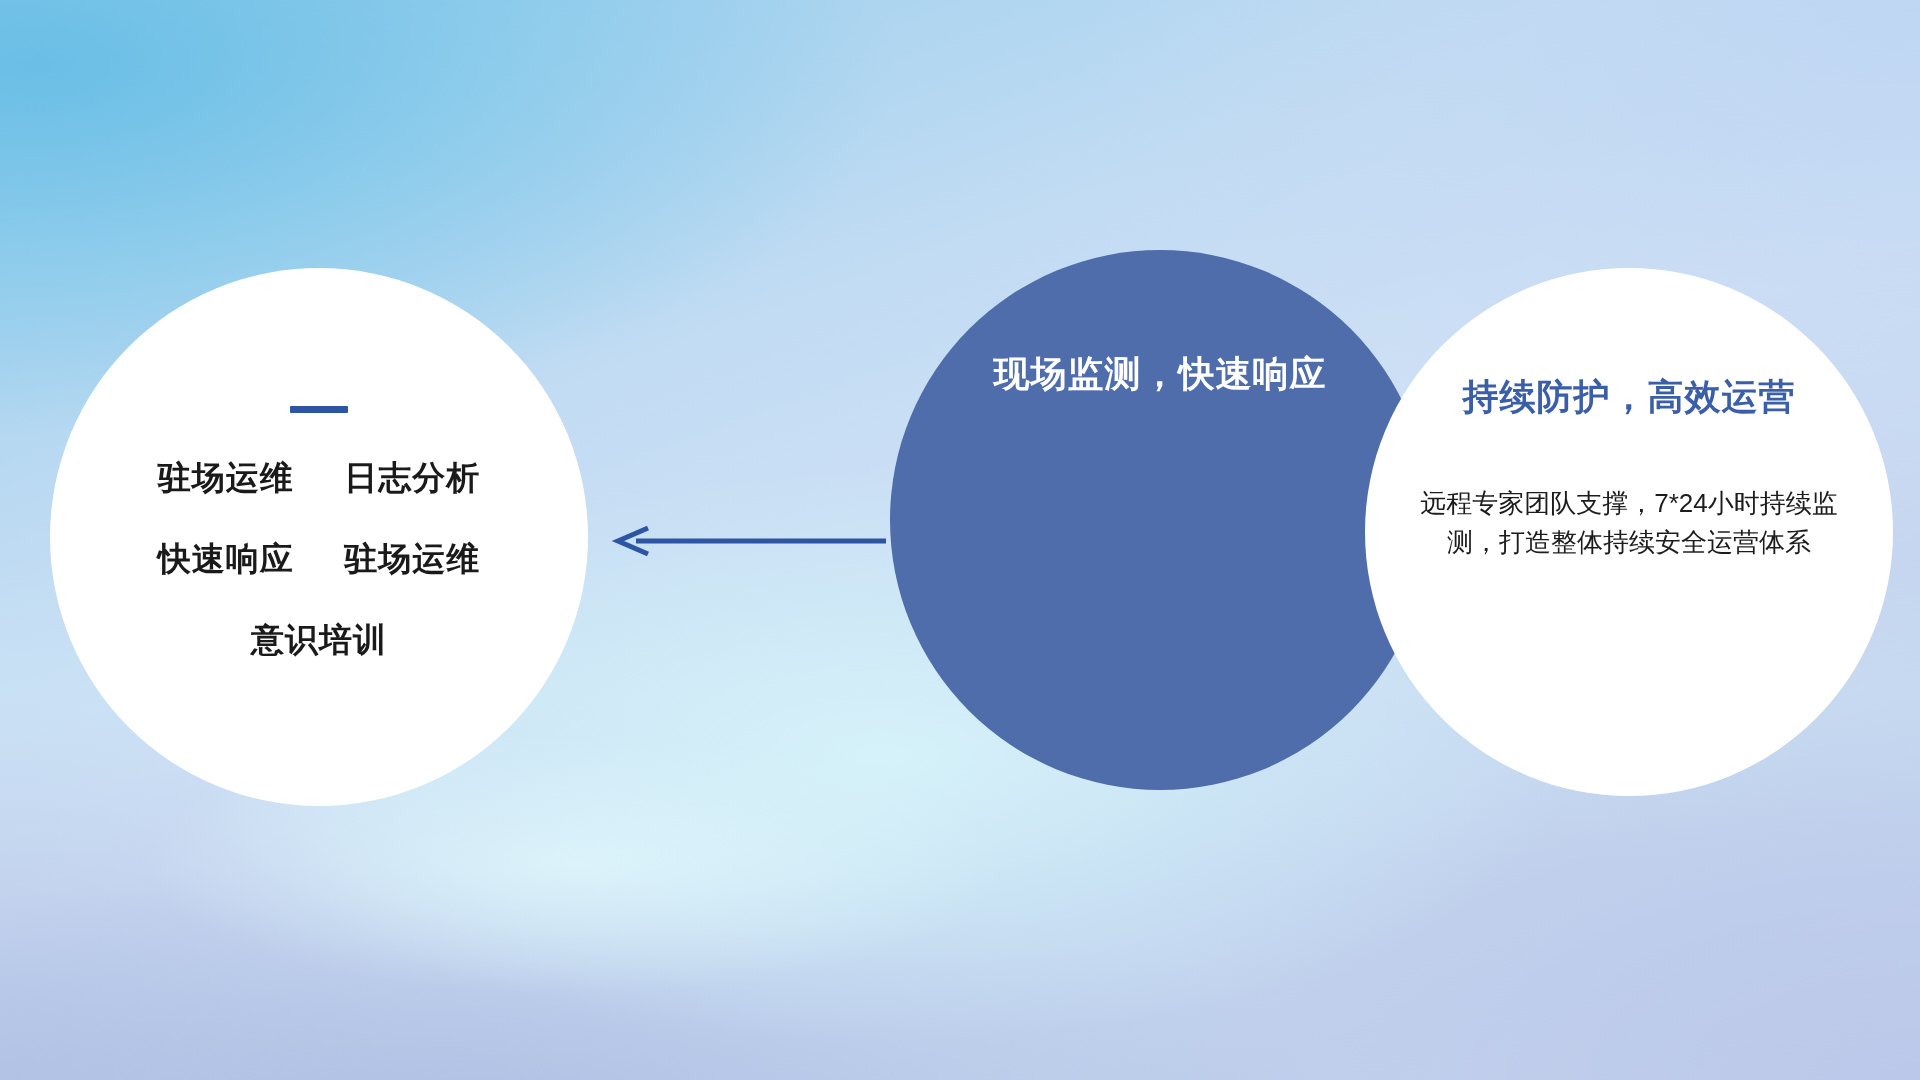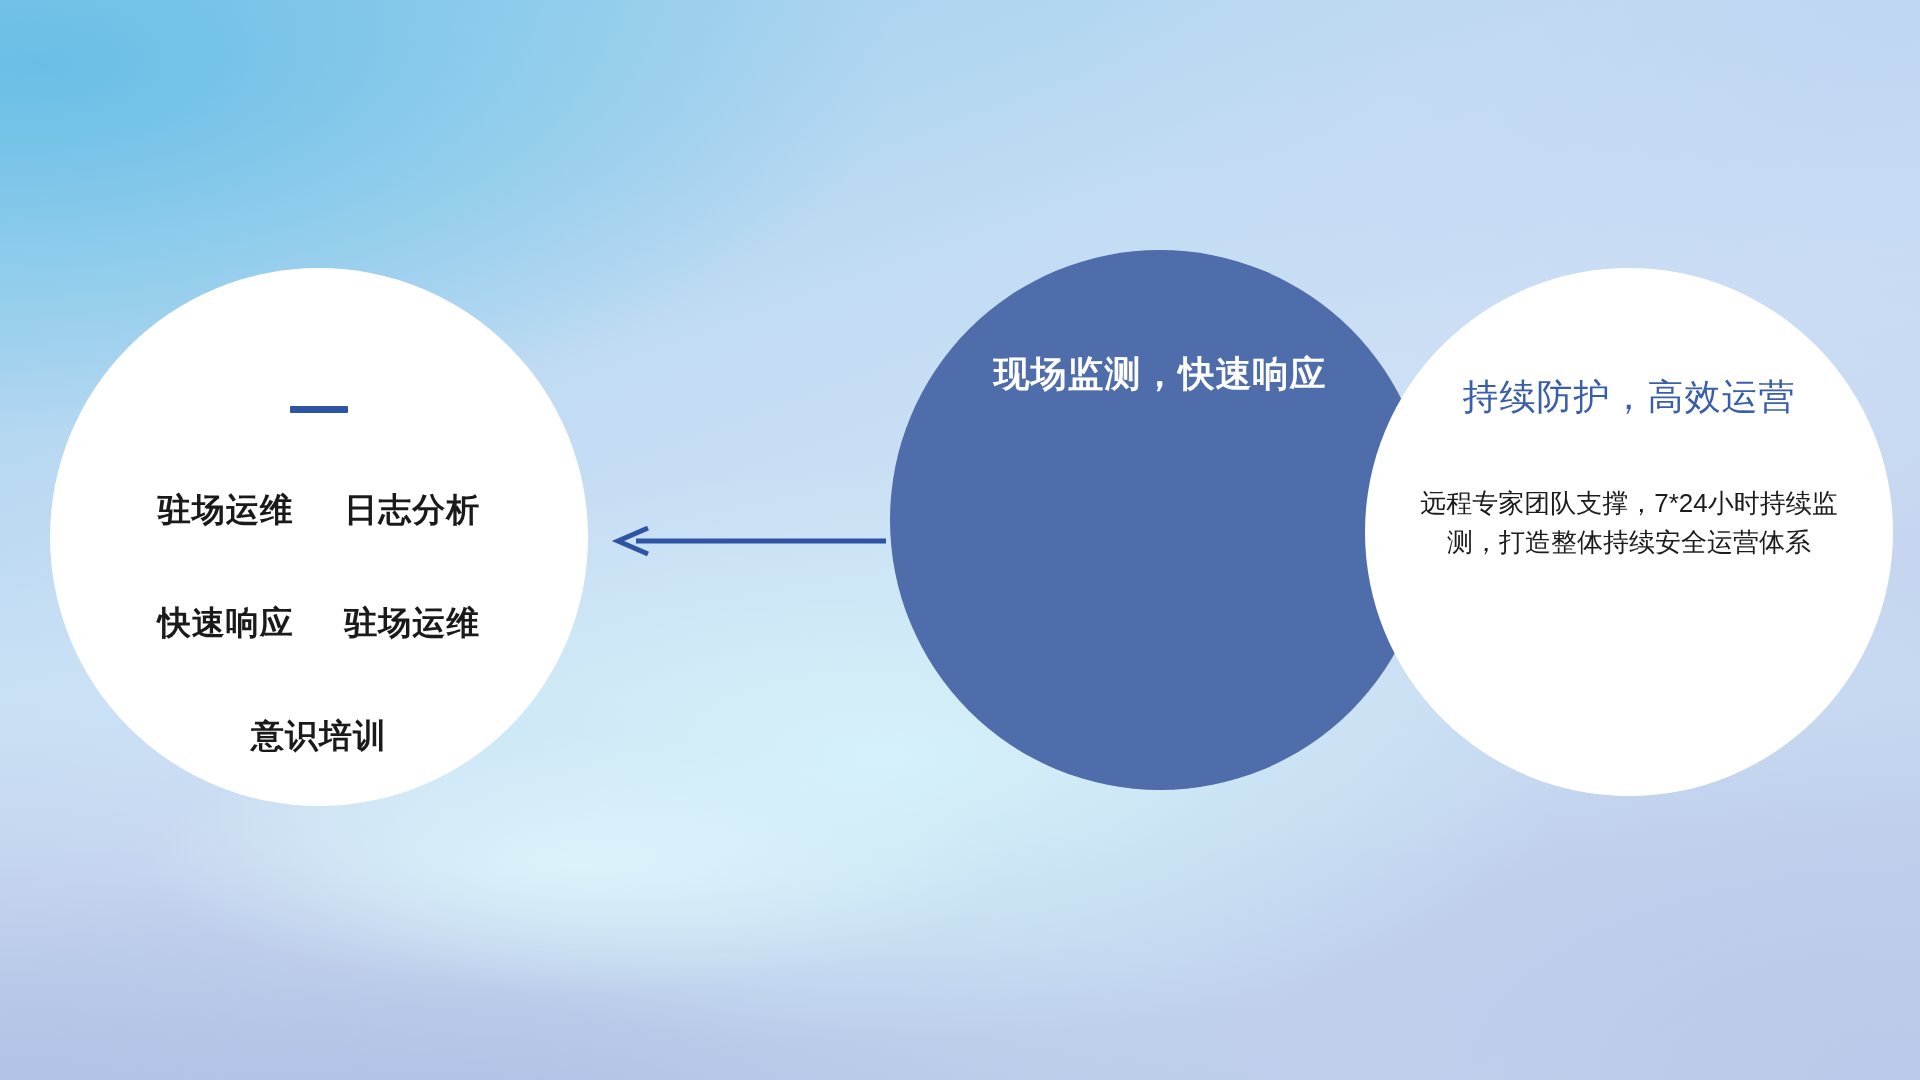--- a/index.html
+++ b/index.html
@@ -57,21 +57,21 @@
     background:#ffffff;
   }
 
   .c-inner{
     position:absolute;left:0;top:0;width:100%;height:100%;
     display:flex;flex-direction:column;align-items:center;
     text-align:center;
   }
 
   
-  #circle-left .c-inner{padding-top:138px;gap:32px;}
+  #circle-left .c-inner{padding-top:138px;}
   .divider{
     width:58px;height:7px;background:#2d55a3;border-radius:1px;
     margin-bottom:48px;
   }
   .kw-line{
     font-size:33px;font-weight:bold;color:#1a1a1a;
     letter-spacing:1px;line-height:1.0;
     margin-bottom:48px;white-space:nowrap;
   }
   .kw-gap{display:inline-block;width:30px;}
@@ -85,21 +85,21 @@
   }
   .mid-body{
     margin-top:70px;
     font-size:30px;color:#f2f5fb;line-height:1.5;
     width:330px;
   }
 
   
   #circle-right .c-inner{padding-top:105px;}
   .right-title{
-    font-size:36px;font-weight:normal;color:#3a5fa8;
+    font-size:36px;font-weight:bold;color:#3a5fa8;
     letter-spacing:1px;white-space:nowrap;
   }
   .right-body{
     margin-top:62px;
     font-size:26px;color:#1c1c1c;line-height:1.5;
     width:420px;
   }
 
   
   #arrow{

